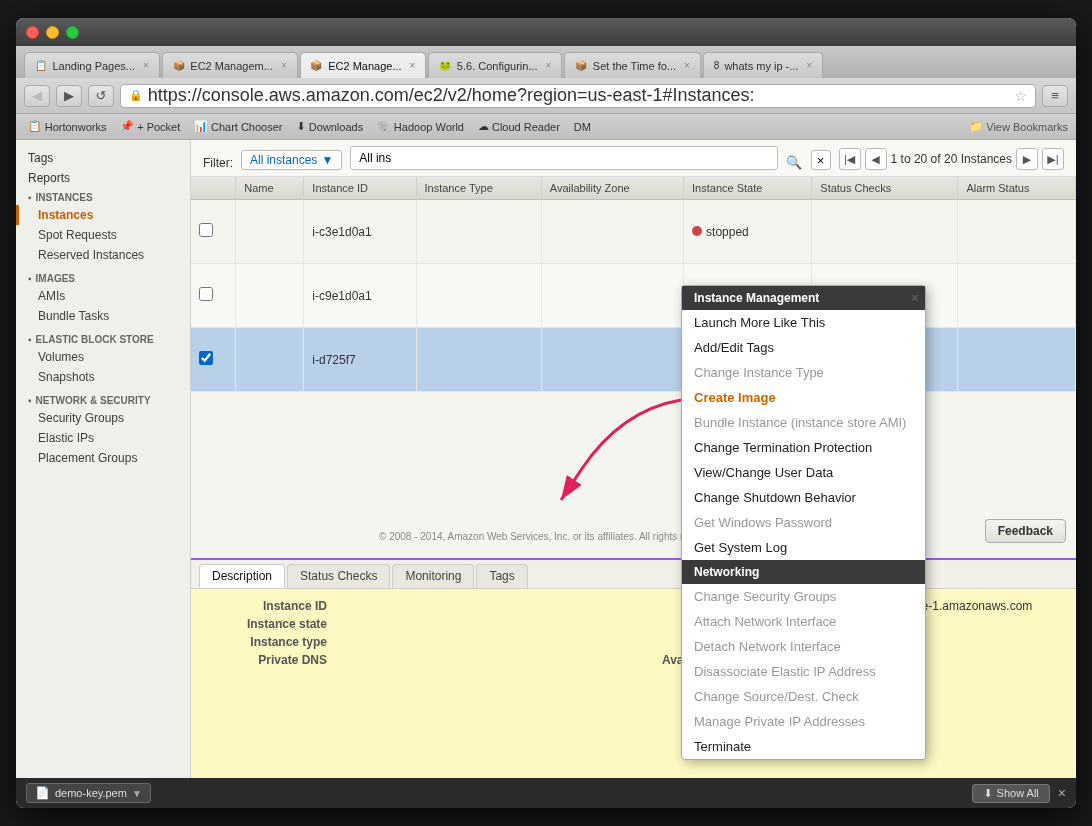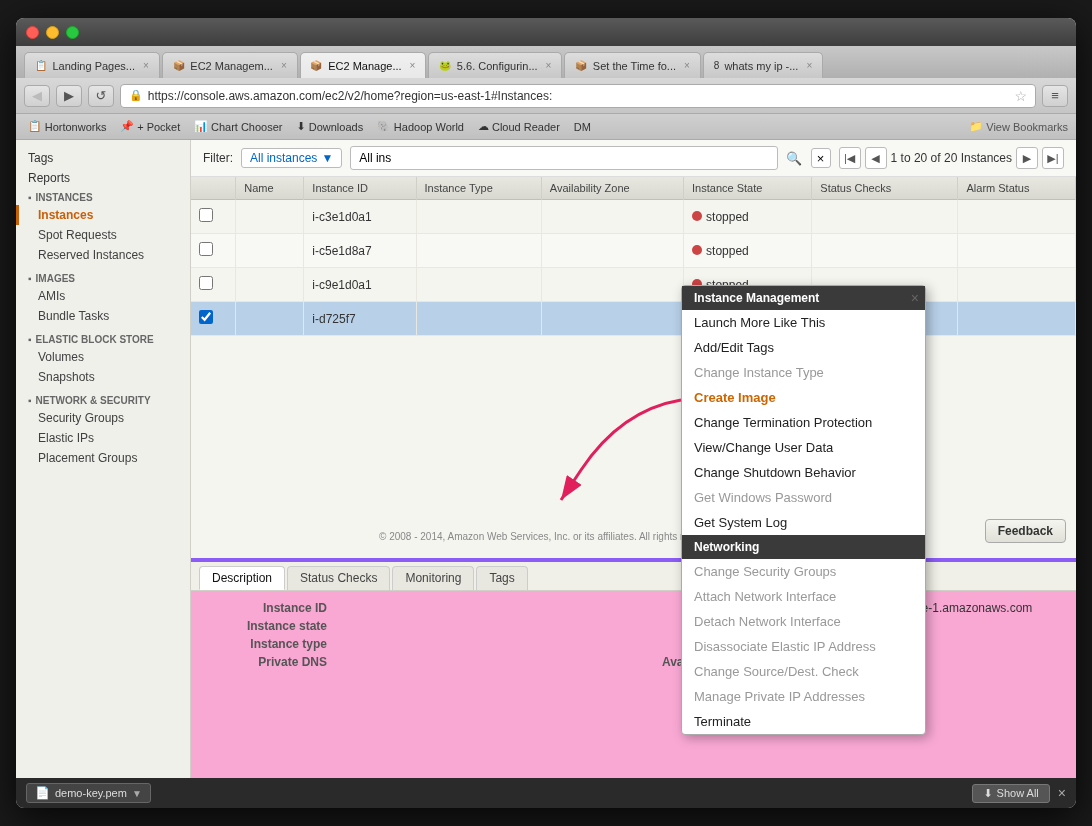--- a/index.html
+++ b/index.html
@@ -109,21 +109,21 @@
       border: 1px solid #aaa;
       border-radius: 4px;
       display: flex;
       align-items: center;
       padding: 0 8px;
       gap: 5px;
       font-size: 12px;
       color: #333;
     }
     .lock-icon { color: #5a9; font-size: 11px; }
-    .address-text { flex: 1; font-size: 12px; color: #333; }
+    .address-text { flex: 1; font-size: 18px; color: #333; }
     .star-icon { color: #aaa; font-size: 14px; }
 
     
     .bookmarks-bar {
       background: linear-gradient(to bottom, #d0d0d0, #c0c0c0);
       height: 26px;
       display: flex;
       align-items: center;
       padding: 0 8px;
       gap: 6px;
@@ -194,21 +194,21 @@
       overflow: hidden;
       position: relative;
     }
 
     
     .filter-bar {
       background: #f8f8f5;
       border-bottom: 1px solid #ddd;
       padding: 6px 12px;
       display: flex;
-      align-items: center;
+      align-items: flex-end;
       gap: 8px;
       flex-shrink: 0;
     }
     .filter-label { font-size: 12px; color: #333; }
     .filter-dropdown {
       background: white;
       border: 1px solid #bbb;
       border-radius: 3px;
       padding: 2px 8px;
       font-size: 12px;
@@ -262,41 +262,41 @@
     th {
       padding: 5px 8px;
       text-align: left;
       font-weight: normal;
       color: #444;
       border-right: 1px solid #d0d0c8;
       white-space: nowrap;
       font-size: 11px;
     }
     td {
-      padding: 8px 8px;
+      padding: 23px 8px;
       border-bottom: 1px solid #e8e8e0;
       border-right: 1px solid #e8e8e0;
       color: #333;
       white-space: nowrap;
     }
     tr:nth-child(even) td { background: #f8f8f5; }
     tr.selected td { background: #b8d0e8; }
     .status-dot {
       width: 10px; height: 10px; border-radius: 50%;
       display: inline-block; margin-right: 4px;
     }
     .status-stopped { background: #cc4444; }
     .status-running { background: #44aa44; }
     .check-icon { color: #44aa44; font-size: 14px; }
     .checks-text { color: #44aa44; font-size: 11px; }
 
     
     .detail-panel {
-      background: #f9a8d4;
-      border-top: 4px solid #8b5cf6;
+      background: #fef9c3;
+      border-top: 2px solid #8b5cf6;
       height: 220px;
       flex-shrink: 0;
     }
     .detail-tabs {
       display: flex;
       background: #f0f0e8;
       border-bottom: 1px solid #d0d0c8;
       padding: 4px 8px 0;
       gap: 2px;
     }
@@ -615,30 +615,20 @@
               <th>Instance State</th>
               <th>Status Checks</th>
               <th>Alarm Status</th>
             </tr>
           </thead>
           <tbody>
             <tr>
               <td><input type="checkbox" class="row-checkbox" style=""></td>
               <td></td>
               <td>i-c3e1d0a1</td>
-              <td></td>
-              <td></td>
-              <td><span class="status-dot status-stopped"></span>stopped</td>
-              <td></td>
-              <td></td>
-            </tr>
-            <tr>
-              <td><input type="checkbox" class="row-checkbox" style=""></td>
-              <td></td>
-              <td>i-c5e1d8a7</td>
               <td></td>
               <td></td>
               <td><span class="status-dot status-stopped"></span>stopped</td>
               <td></td>
               <td></td>
             </tr>
             <tr>
               <td><input type="checkbox" class="row-checkbox" style=""></td>
               <td></td>
               <td>i-c9e1d0a1</td>
@@ -710,20 +700,21 @@
       <button class="feedback-btn">Feedback</button>
 
       <div class="dropdown-menu" style="position:absolute;top:145px;left:490px;">
         <span class="menu-close-btn">×</span>
 
         <div class="menu-section-header">Instance Management</div>
         <div class="menu-item">Launch More Like This</div>
         <div class="menu-item">Add/Edit Tags</div>
         <div class="menu-item disabled">Change Instance Type</div>
         <div class="menu-item highlight">Create Image</div>
+        <div class="menu-item disabled">Bundle Instance (instance store AMI)</div>
         <div class="menu-item">Change Termination Protection</div>
         <div class="menu-item">View/Change User Data</div>
         <div class="menu-item">Change Shutdown Behavior</div>
         <div class="menu-item disabled">Get Windows Password</div>
         <div class="menu-item">Get System Log</div>
 
         <div class="menu-section-header">Networking</div>
         <div class="menu-item disabled">Change Security Groups</div>
         <div class="menu-item disabled">Attach Network Interface</div>
         <div class="menu-item disabled">Detach Network Interface</div>

